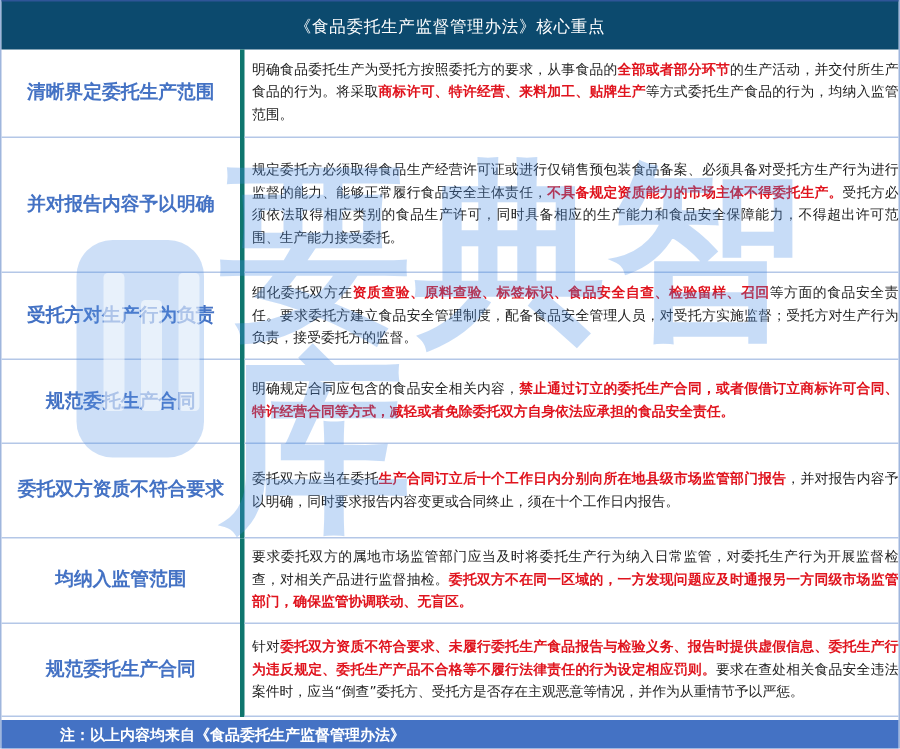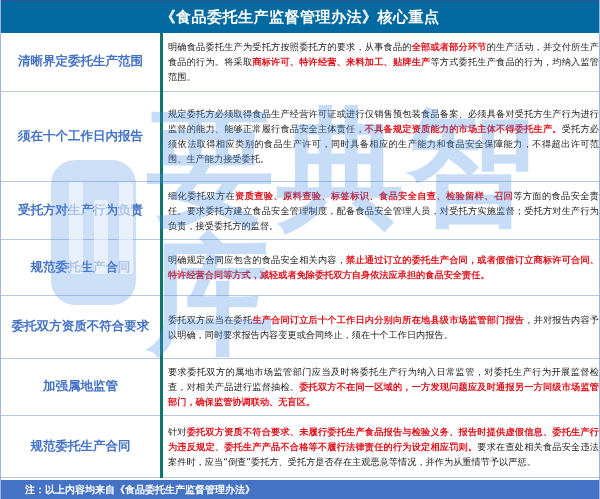--- a/index.html
+++ b/index.html
@@ -3,39 +3,39 @@
   <meta charset="utf-8">
   <style>
     html, body { margin: 0; padding: 0; }
     body {
       width: 600px; height: 499px; overflow: hidden; background: #ffffff;
       font-family: "DejaVu Sans", "Liberation Sans", sans-serif;
       position: relative;
     }
     .wrap { position: relative; width: 600px; height: 499px; border-left: 1px solid #9fb6dd; border-right: 1px solid #9fb6dd; box-sizing: border-box; }
     .title-bar {
-      height: 32px; background: #0369a1; color: #ffffff;
+      height: 32px; background: #0c4a6e; color: #ffffff;
       display: flex; align-items: center; justify-content: center;
-      font-size: 15px; font-weight: bold; letter-spacing: 0.5px;
+      font-size: 11px; font-weight: normal; letter-spacing: 0.5px;
       border-top: 1px solid #2f5597;
     }
     table.grid { border-collapse: collapse; width: 100%; table-layout: fixed; }
     table.grid td { border-bottom: 1px solid #b4c7e7; vertical-align: middle; }
     td.label {
       width: 155px; text-align: center; color: #4472c4; font-weight: bold;
       font-size: 12.5px; border-right: 3px solid #0f766e; padding: 0 2px;
     }
     td.body {
       font-size: 9.2px; line-height: 15px; color: #222; padding: 0 0 0 5px; text-align: justify; margin-top: 24px;
     }
     .hl { color: #e0141e; font-weight: bold; }
     .footer {
       position: absolute; left: 0; right: 0; bottom: 0; height: 19px;
       background: #4472c4; color: #ffffff; font-size: 10px; font-weight: bold;
-      display: flex; align-items: center; padding-left: 24px;
+      display: flex; align-items: center; padding-left: 39px;
     }
     .watermark {
       position: absolute; left: 50px; top: 150px; width: 540px; height: 165px;
       pointer-events: none; display: flex; align-items: center;
     }
     .wm-logo {
       width: 100px; height: 145px; border-radius: 24px; background: rgba(90,150,230,0.30);
       position: relative; margin-right: 10px;
     }
     .wm-logo .bar { position: absolute; top: 22px; width: 14px; height: 92px; background: rgba(255,255,255,0.55); border-radius: 3px; }
@@ -50,37 +50,37 @@
 <div class="wrap">
   <div class="title-bar">《食品委托生产监督管理办法》核心重点</div>
 
   <table class="grid">
     <tbody id="rows">
         <tr style="height: 58px;">
           <td class="label">清晰界定委托生产范围</td>
           <td class="body"><span>明确食品委托生产为受托方按照委托方的要求，从事食品的</span><span class="hl">全部或者部分环节</span><span>的生产活动，并交付所生产食品的行为。将采取</span><span class="hl">商标许可、特许经营、来料加工、贴牌生产</span><span>等方式委托生产食品的行为，均纳入监管范围。</span></td>
         </tr>
         <tr style="height: 90px;">
-          <td class="label">须在十个工作日内报告</td>
+          <td class="label">并对报告内容予以明确</td>
           <td class="body"><span>规定委托方必须取得食品生产经营许可证或进行仅销售预包装食品备案、必须具备对受托方生产行为进行监督的能力、能够正常履行食品安全主体责任，</span><span class="hl">不具备规定资质能力的市场主体不得委托生产。</span><span>受托方必须依法取得相应类别的食品生产许可，同时具备相应的生产能力和食品安全保障能力，不得超出许可范围、生产能力接受委托。</span></td>
         </tr>
         <tr style="height: 58px;">
           <td class="label">受托方对生产行为负责</td>
           <td class="body"><span>细化委托双方在</span><span class="hl">资质查验、原料查验、标签标识、食品安全自查、检验留样、召回</span><span>等方面的食品安全责任。要求委托方建立食品安全管理制度，配备食品安全管理人员，对受托方实施监督；受托方对生产行为负责，接受委托方的监督。</span></td>
         </tr>
         <tr style="height: 56px;">
           <td class="label">规范委托生产合同</td>
           <td class="body"><span>明确规定合同应包含的食品安全相关内容，</span><span class="hl">禁止通过订立的委托生产合同，或者假借订立商标许可合同、特许经营合同等方式，减轻或者免除委托双方自身依法应承担的食品安全责任。</span></td>
         </tr>
         <tr style="height: 63px;">
           <td class="label">委托双方资质不符合要求</td>
           <td class="body"><span>委托双方应当在委托</span><span class="hl">生产合同订立后十个工作日内分别向所在地县级市场监管部门报告</span><span>，并对报告内容予以明确，同时要求报告内容变更或合同终止，须在十个工作日内报告。</span></td>
         </tr>
         <tr style="height: 57px;">
-          <td class="label">加强属地监管</td>
+          <td class="label">均纳入监管范围</td>
           <td class="body"><span>要求委托双方的属地市场监管部门应当及时将委托生产行为纳入日常监管，对委托生产行为开展监督检查，对相关产品进行监督抽检。</span><span class="hl">委托双方不在同一区域的，一方发现问题应及时通报另一方同级市场监管部门，确保监管协调联动、无盲区。</span></td>
         </tr>
         <tr style="height: 62px;">
           <td class="label">规范委托生产合同</td>
           <td class="body"><span>针对</span><span class="hl">委托双方资质不符合要求、未履行委托生产食品报告与检验义务、报告时提供虚假信息、委托生产行为违反规定、委托生产产品不合格等不履行法律责任的行为设定相应罚则。</span><span>要求在查处相关食品安全违法案件时，应当“倒查”委托方、受托方是否存在主观恶意等情况，并作为从重情节予以严惩。</span></td>
         </tr>
       </tbody>
   </table>
 
   <div class="watermark">

